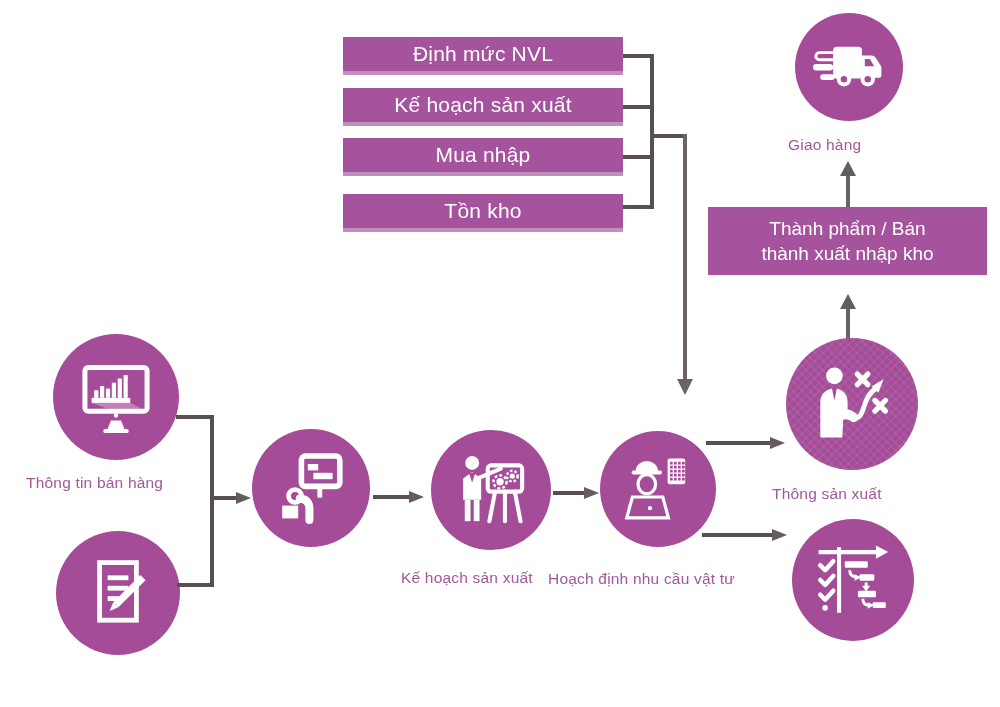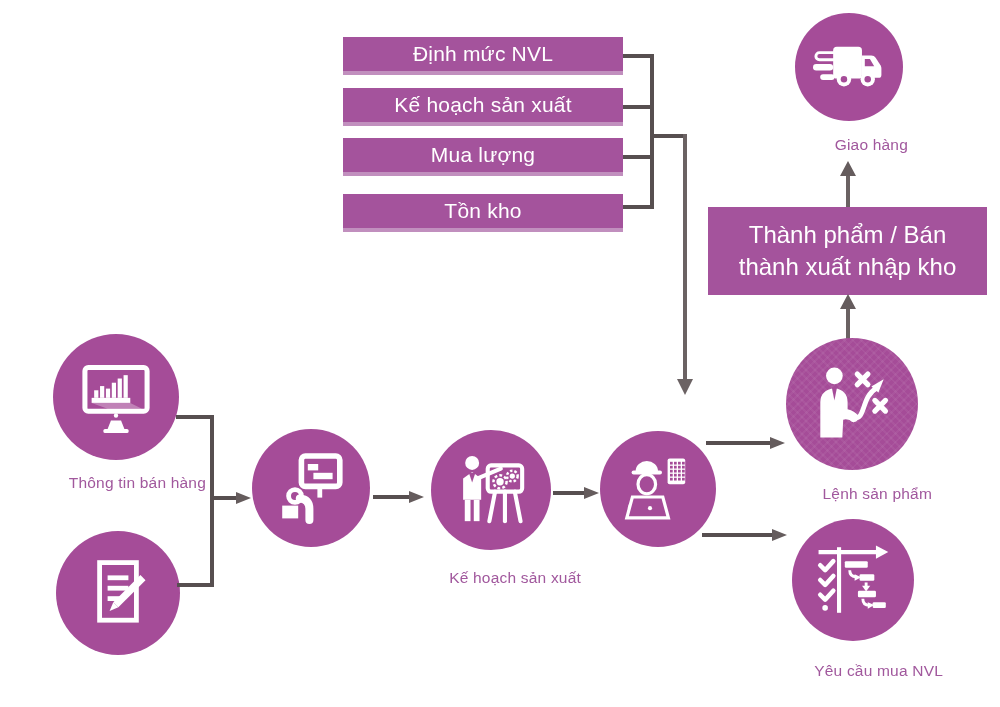--- a/index.html
+++ b/index.html
@@ -30,43 +30,43 @@
     display:flex;align-items:center;justify-content:center;
   }
   .node.hatch{
     background-image:
       repeating-linear-gradient(45deg, rgba(255,255,255,.05) 0 2px, transparent 2px 6px),
       repeating-linear-gradient(135deg, rgba(255,255,255,.05) 0 2px, transparent 2px 6px);
   }
   .node svg{display:block;}
   
   .nlabel{
-    position:absolute;text-align:right;color:#a1589d;font-size:15.5px;letter-spacing:.2px;
+    position:absolute;text-align:left;color:#a1589d;font-size:15.5px;letter-spacing:.2px;
   }
   
   .bigbox{
-    position:absolute;left:708px;top:207px;width:279px;height:88px;
+    position:absolute;left:708px;top:207px;width:279px;height:68px;
     background:#a4539c;color:#ffffff;display:flex;flex-direction:column;
-    align-items:center;justify-content:center;font-size:24px;line-height:1.32;
+    align-items:center;justify-content:center;font-size:19px;line-height:1.32;
   }
   .icon{display:flex;align-items:center;justify-content:center;}
 </style>
 </head>
 <body>
 
 <div class="canvas">
 
   <div class="pbar" style="top:37px">
       <span>Định mức NVL</span>
     </div>
   <div class="pbar" style="top:88px">
       <span>Kế hoạch sản xuất</span>
     </div>
   <div class="pbar" style="top:138px">
-      <span>Mua lượng</span>
+      <span>Mua nhập</span>
     </div>
   <div class="pbar" style="top:194px">
       <span>Tồn kho</span>
     </div>
 
   <div class="hline" style="left:623px;top:54px;width:30px"></div>
   <div class="hline" style="left:623px;top:105px;width:30px"></div>
   <div class="hline" style="left:623px;top:155px;width:30px"></div>
   <div class="hline" style="left:623px;top:205px;width:30px"></div>
   <div class="vline" style="left:650px;top:54px;height:155px"></div>
@@ -215,41 +215,42 @@
         <path d="M22,28 a14,13 0 0 1 28,0 z" fill="#fff"></path>
         <rect x="17" y="27" width="38" height="5" rx="2.5" fill="#fff"></rect>
         <ellipse cx="36" cy="44" rx="11" ry="12" fill="none" stroke="#fff" stroke-width="4"></ellipse>
         <path d="M14,68 q22,-15 44,0 l2,6 h-48 z" fill="#fff"></path>
         <polygon points="34,58 38,58 36,68" fill="#a54c98"></polygon>
         <path d="M18,60 h38 l7,26 h-52 z" fill="#a54c98" stroke="#fff" stroke-width="4"></path>
         <circle cx="40" cy="74" r="2.6" fill="#fff"></circle>
       </svg>
     </span>
   </div>
+  <div class="nlabel" style="left:548px;top:570px;width:220px">Hoạch định nhu cầu vật tư</div>
 
   <div class="hline" style="left:706px;top:441px;width:66px"></div>
   <div class="ah ah-right" style="left:770px;top:437px"></div>
   <div class="hline" style="left:702px;top:533px;width:72px"></div>
   <div class="ah ah-right" style="left:772px;top:529px"></div>
 
   <div class="node hatch" style="left:786px;top:338px;width:132px;height:132px">
     <span class="icon">
       <svg width="88" height="88" viewBox="0 0 100 100">
         <circle cx="30" cy="18" r="9.5" fill="#fff"></circle>
         <path d="M14,88 v-40 q0,-14 16,-16 q15,2 15,16 v8 q8,2 12,7 l-5,8 q-7,-5 -12,-3 l-1,20 z" fill="#fff"></path>
         <polygon points="27,31 33,31 30,46" fill="#a54c98"></polygon>
         <path d="M56,16 l12,12 M68,16 l-12,12" stroke="#fff" stroke-width="6" stroke-linecap="round"></path>
         <path d="M76,46 l12,12 M88,46 l-12,12" stroke="#fff" stroke-width="6" stroke-linecap="round"></path>
         <circle cx="52" cy="66" r="4.5" fill="#fff"></circle>
         <path d="M52,66 c14,2 8,-24 26,-34" fill="none" stroke="#fff" stroke-width="5.5"></path>
         <polygon points="72,30 86,22 80,37" fill="#fff"></polygon>
       </svg>
     </span>
   </div>
-  <div class="nlabel" style="left:772px;top:485px;width:160px">Lệnh sản phẩm</div>
+  <div class="nlabel" style="left:772px;top:485px;width:160px">Thông sản xuất</div>
 
   <div class="node" style="left:792px;top:519px;width:122px;height:122px">
     <span class="icon">
       <svg width="82" height="82" viewBox="0 0 100 100">
         <line x1="8" y1="16" x2="80" y2="16" stroke="#fff" stroke-width="5"></line>
         <polygon points="78,8 93,16 78,24" fill="#fff"></polygon>
         <line x1="33" y1="10" x2="33" y2="90" stroke="#fff" stroke-width="5"></line>
         <path d="M10,32 l6,6 l10,-11" fill="none" stroke="#fff" stroke-width="5.5" stroke-linecap="round" stroke-linejoin="round"></path>
         <path d="M10,50 l6,6 l10,-11" fill="none" stroke="#fff" stroke-width="5.5" stroke-linecap="round" stroke-linejoin="round"></path>
         <path d="M10,68 l6,6 l10,-11" fill="none" stroke="#fff" stroke-width="5.5" stroke-linecap="round" stroke-linejoin="round"></path>
@@ -260,15 +261,14 @@
         <rect x="58" y="43" width="18" height="8" rx="1.5" fill="#fff"></rect>
         <path d="M66,53 v5" stroke="#fff" stroke-width="3.5"></path>
         <polygon points="61,57 66,64 71,57" fill="#fff"></polygon>
         <rect x="56" y="63" width="22" height="8" rx="1.5" fill="#fff"></rect>
         <path d="M62,73 q0,8 8,8" fill="none" stroke="#fff" stroke-width="3.5"></path>
         <polygon points="68,77 76,80.5 68,85" fill="#fff"></polygon>
         <rect x="74" y="77" width="16" height="7" rx="1.5" fill="#fff"></rect>
       </svg>
     </span>
   </div>
-  <div class="nlabel" style="left:763px;top:662px;width:180px">Yêu cầu mua NVL</div>
 
 </div>
 
 </body></html>

